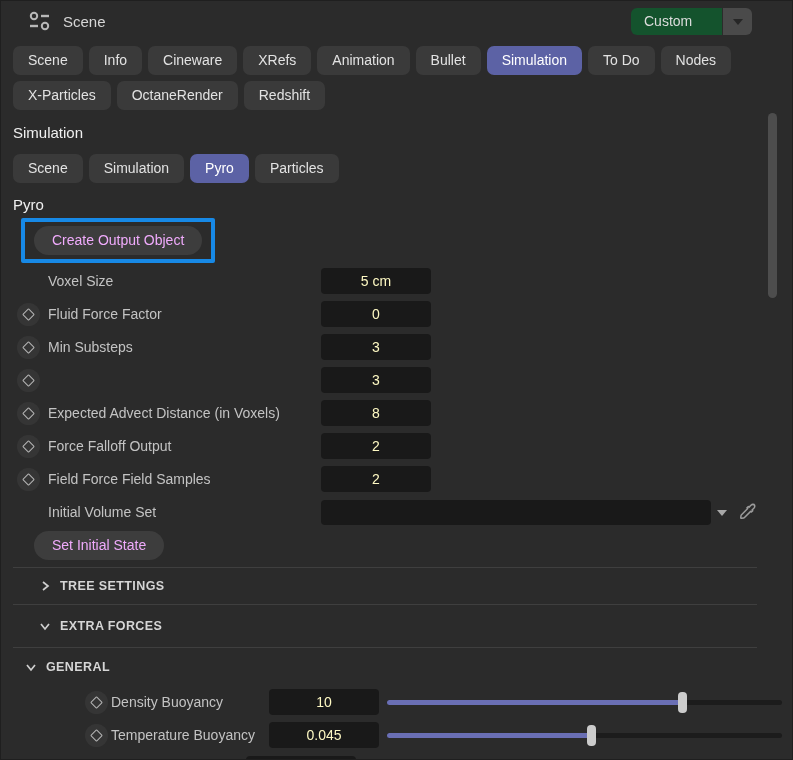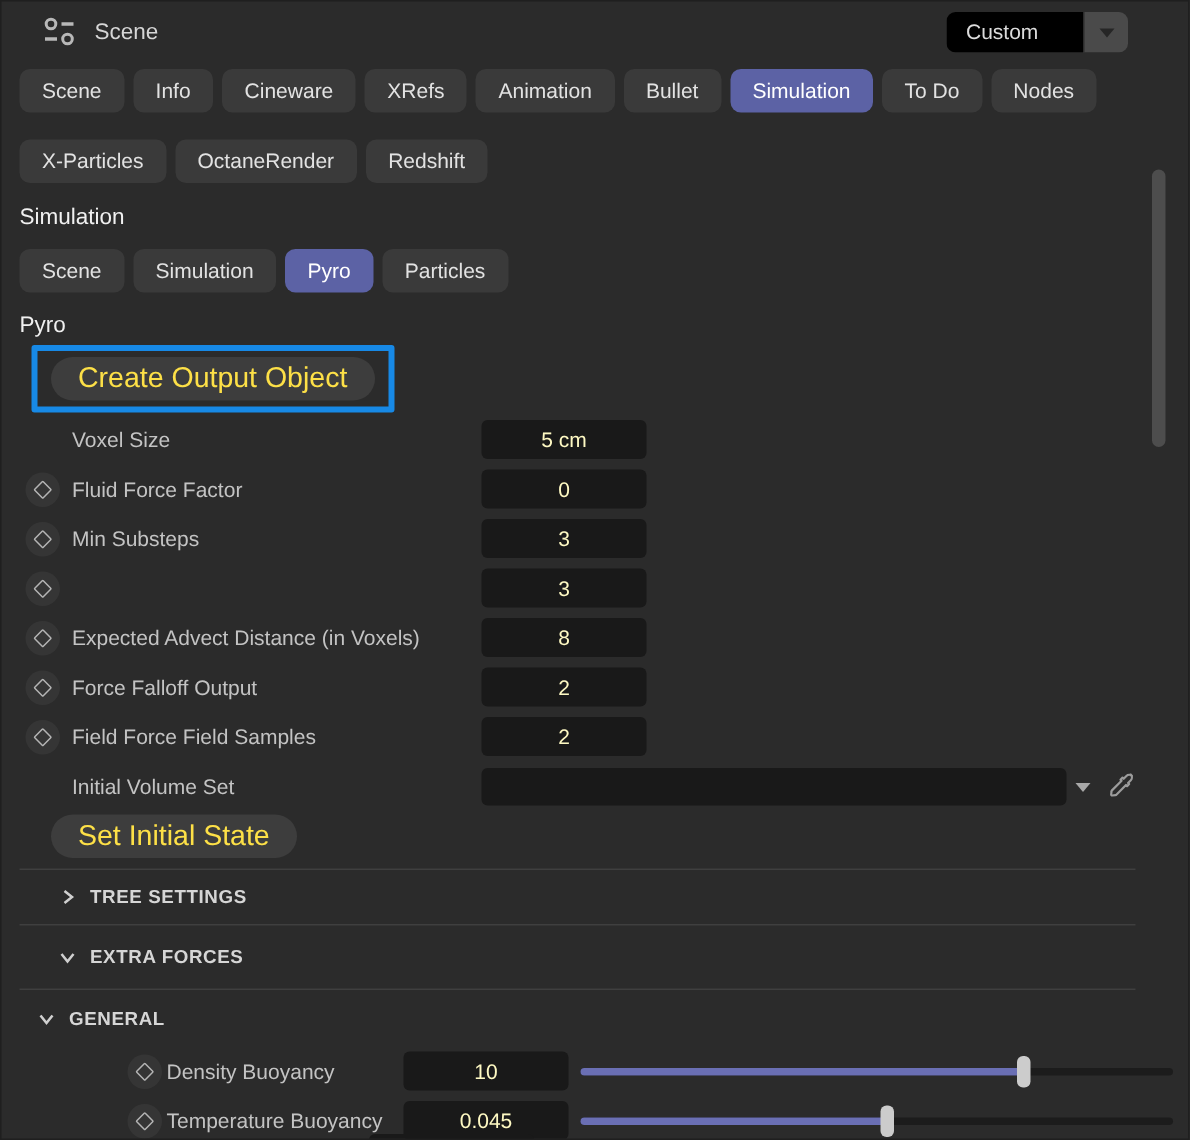--- a/index.html
+++ b/index.html
@@ -18,54 +18,54 @@
 
   
   .titlebar { position:relative; height:40px; display:flex; align-items:center; padding-left:27px; }
   .titlebar .app-icon { width:26px; height:22px; margin-right:9px; }
   .titlebar .title { font-size:15px; color:#d6d6d6; }
   .preset-dd {
     position:absolute; right:40px; top:7px; height:27px;
     display:flex; border-radius:6px; overflow:hidden; cursor:default;
   }
   .preset-dd .dd-label {
-    background:#000000; color:#dcdcdc; font-size:14px;
+    background:#14532d; color:#dcdcdc; font-size:14px;
     width:91px; padding-left:13px; line-height:27px;
   }
   .preset-dd .dd-arrow {
     background:#4a4a4a; width:30px; display:flex; align-items:center; justify-content:center;
     border-left:1px solid #2b2b2b;
   }
   .tri-down { width:0; height:0; border-left:5px solid transparent; border-right:5px solid transparent; border-top:6px solid #262626; }
 
   
   .tabrow { display:flex; gap:6px; margin:0 12px; }
   .tabrow.r1 { margin-top:5px; }
-  .tabrow.r2 { margin-top:18px; }
+  .tabrow.r2 { margin-top:6px; }
   .tabrow.r3 { margin-top:11px; }
   .tab {
     background:#3a3a3a; color:#e2e2e2; font-size:14px;
     height:29px; line-height:29px; padding:0 15px;
     border-radius:7px; white-space:nowrap; cursor:default;
   }
   .tab.active { background:var(--accent); color:#ffffff; }
 
   
   .heading { font-size:15px; color:#f0f0f0; margin-left:12px; }
   .h-sim { margin-top:13px; height:20px; line-height:20px; }
   .h-pyro { margin-top:12px; height:20px; line-height:20px; }
 
   
   .highlight-box {
     display:inline-block; margin:3px 0 0 20px;
     border:4px solid var(--highlight); border-radius:2px;
     padding:4px 9px;
   }
   .pill-btn {
-    background:#3d3d3d; color:#fde047; font-size:19px;
+    background:#3d3d3d; color:#f0abfc; font-size:14px;
     border:none; height:29px; line-height:29px; padding:0 18px;
     border-radius:15px; cursor:default; font-family:inherit;
   }
 
   
   .params { margin-top:2px; }
   .prow { position:relative; height:33px; }
   .diamond-wrap {
     position:absolute; left:16px; top:5px; width:23px; height:23px;
     border-radius:50%; background:rgba(255,255,255,0.05);

